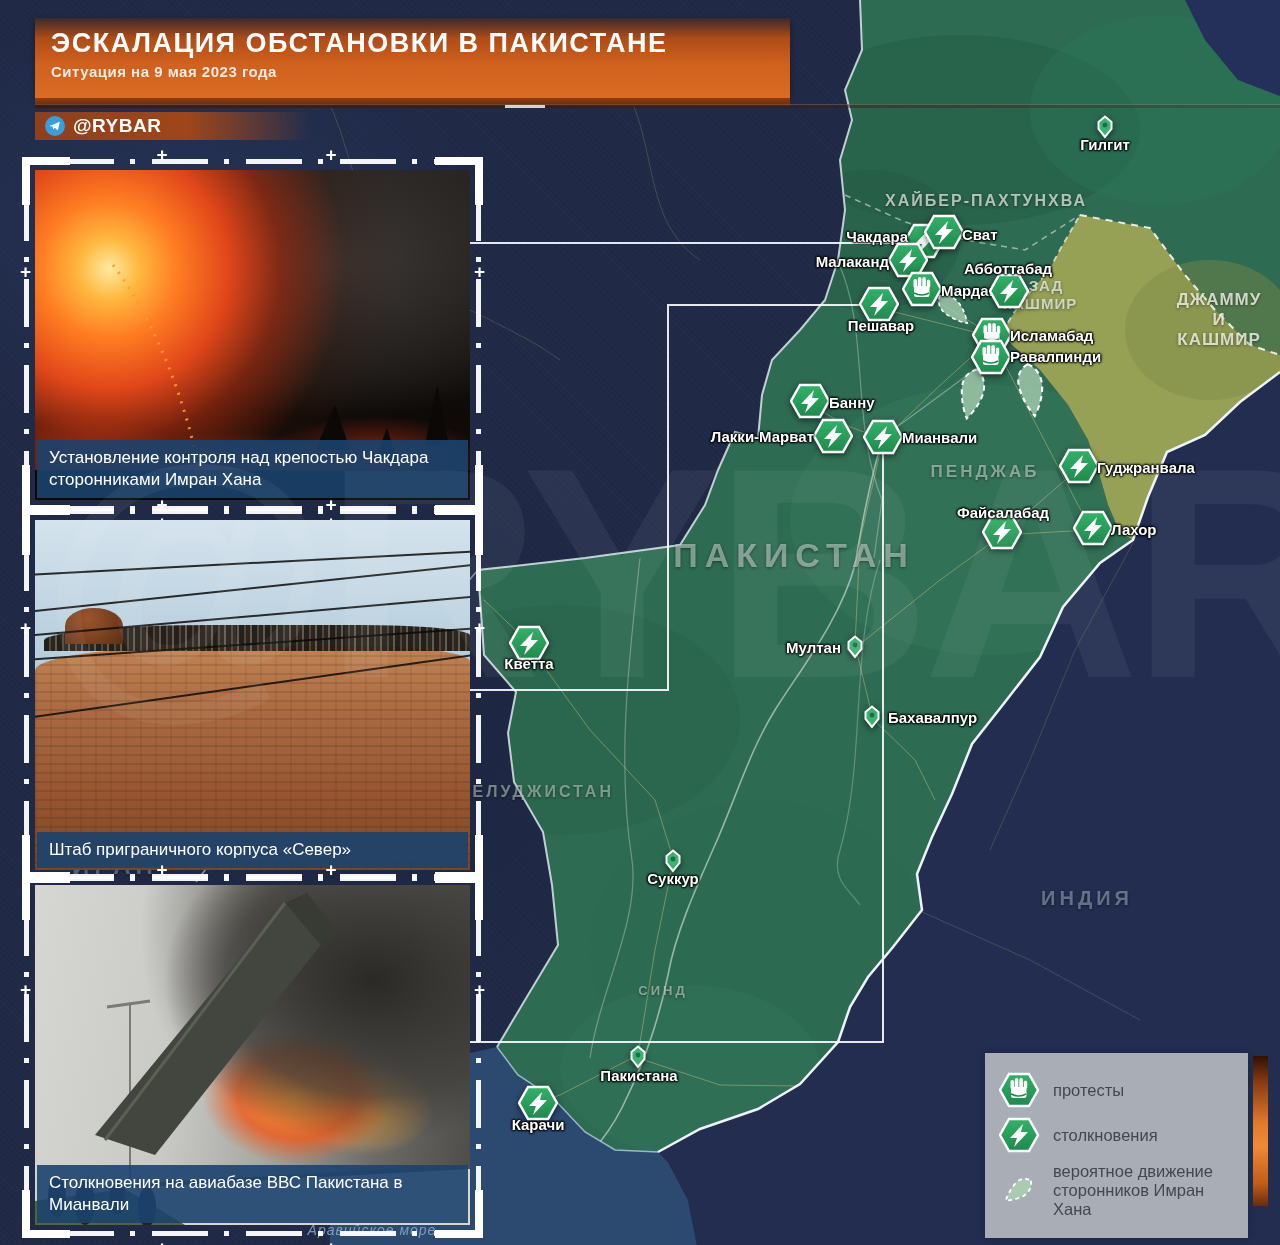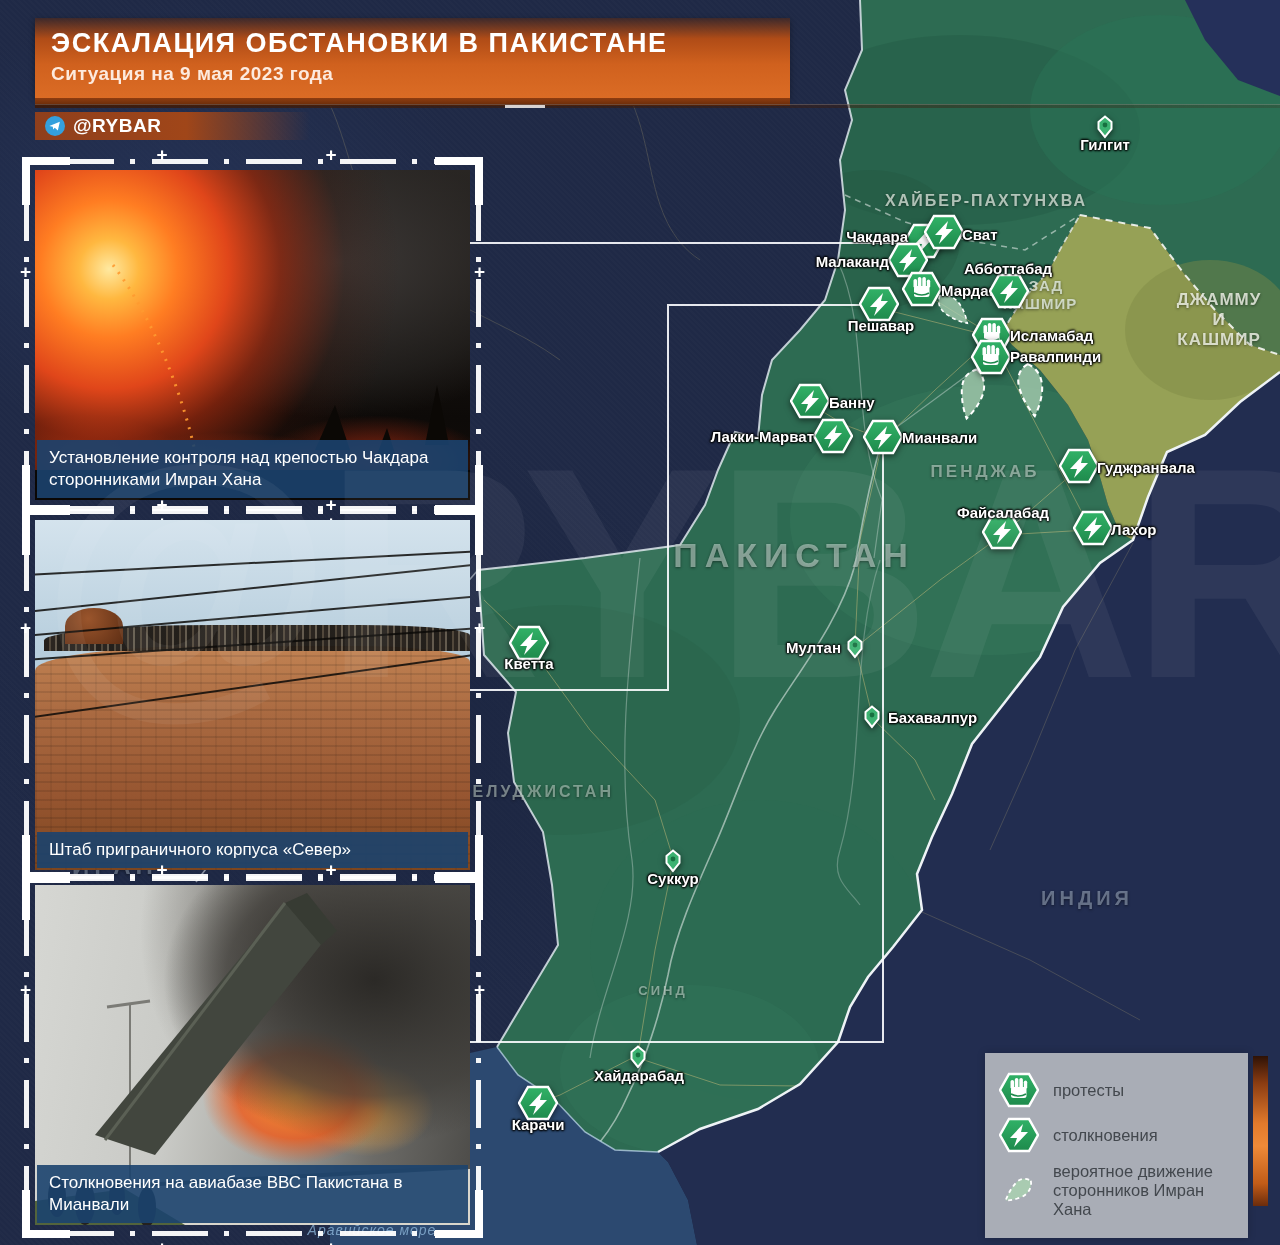--- a/index.html
+++ b/index.html
@@ -34,21 +34,21 @@
   .al-left{transform:translate(0,-50%);}
   .al-right{transform:translate(-100%,-50%);}
   
   #header{position:absolute;left:35px;top:18px;width:755px;z-index:9;}
   #header-main{
     height:80px;box-sizing:border-box;padding:9px 16px 0;
     background:linear-gradient(180deg, rgba(84,40,20,.55) 0%, #b04c17 26%, #d0611e 58%, #db6c25 100%);
     box-shadow:0 2px 6px rgba(0,0,0,.35);
   }
   #page-title{margin:0;color:#fff;font-size:27px;font-weight:bold;letter-spacing:1.5px;line-height:1.2;}
-  #page-subtitle{margin:4px 0 0;color:#fdeade;font-size:19px;font-weight:bold;letter-spacing:.5px;}
+  #page-subtitle{margin:4px 0 0;color:#fdeade;font-size:15px;font-weight:bold;letter-spacing:.5px;}
   #header-strip{height:8px;background:linear-gradient(180deg,#8e3d10,#662a09);}
   #header-line{position:absolute;left:0px;top:86px;width:1245px;height:3px;z-index:8;
     border-top:1px solid rgba(255,255,255,.18);
     background:linear-gradient(90deg, rgba(60,26,10,.9), rgba(60,28,12,.5) 62%, rgba(60,28,12,.22));}
   #header-line .dash{position:absolute;left:470px;top:0;width:40px;height:3px;background:rgba(255,255,255,.8);}
   #badge{
     position:absolute;left:0px;top:94px;height:28px;width:275px;display:flex;align-items:center;gap:8px;
     padding:0 10px;box-sizing:border-box;
     background:linear-gradient(90deg,#8f3f1c 0%,#a04619 55%, rgba(160,70,25,0) 100%);
   }
@@ -386,21 +386,21 @@
     <circle cx="0" cy="-2" r="2.4" fill="#177040"></circle>
         </svg>
       </div>
       <div class="city-label al-center" style="left: 673px; top: 878px;">Суккур</div>
       <div class="marker" style="left: 638px; top: 1057px;">
         <svg width="20" height="24" viewBox="-10 -12 20 24">
     <path d="M0,10 L-6.5,2 L-6.5,-5 L0,-10.5 L6.5,-5 L6.5,2 Z" fill="#3cb271" stroke="#fff" stroke-width="2"></path>
     <circle cx="0" cy="-2" r="2.4" fill="#177040"></circle>
         </svg>
       </div>
-      <div class="city-label al-center" style="left: 639px; top: 1075px;">Хайдарабад</div>
+      <div class="city-label al-center" style="left: 639px; top: 1075px;">Пакистана</div>
       <div class="marker" style="left: 538px; top: 1103px;">
         <svg width="40" height="36" viewBox="-20 -18 40 36">
     <path d="M-19,0 L-10,-16 L10,-16 L19,0 L10,16 L-10,16 Z" fill="url(#hexg)" stroke="#fff" stroke-width="2.5"></path>
     <path d="M4,-11 L-9,3 L-2,3 L-5,12 L9,-3 L2,-3 Z" fill="#fff"></path>
         </svg>
       </div>
       <div class="city-label al-center" style="left: 538px; top: 1124px;">Карачи</div>
     </div>
 
   <div class="photo" id="photo1">

